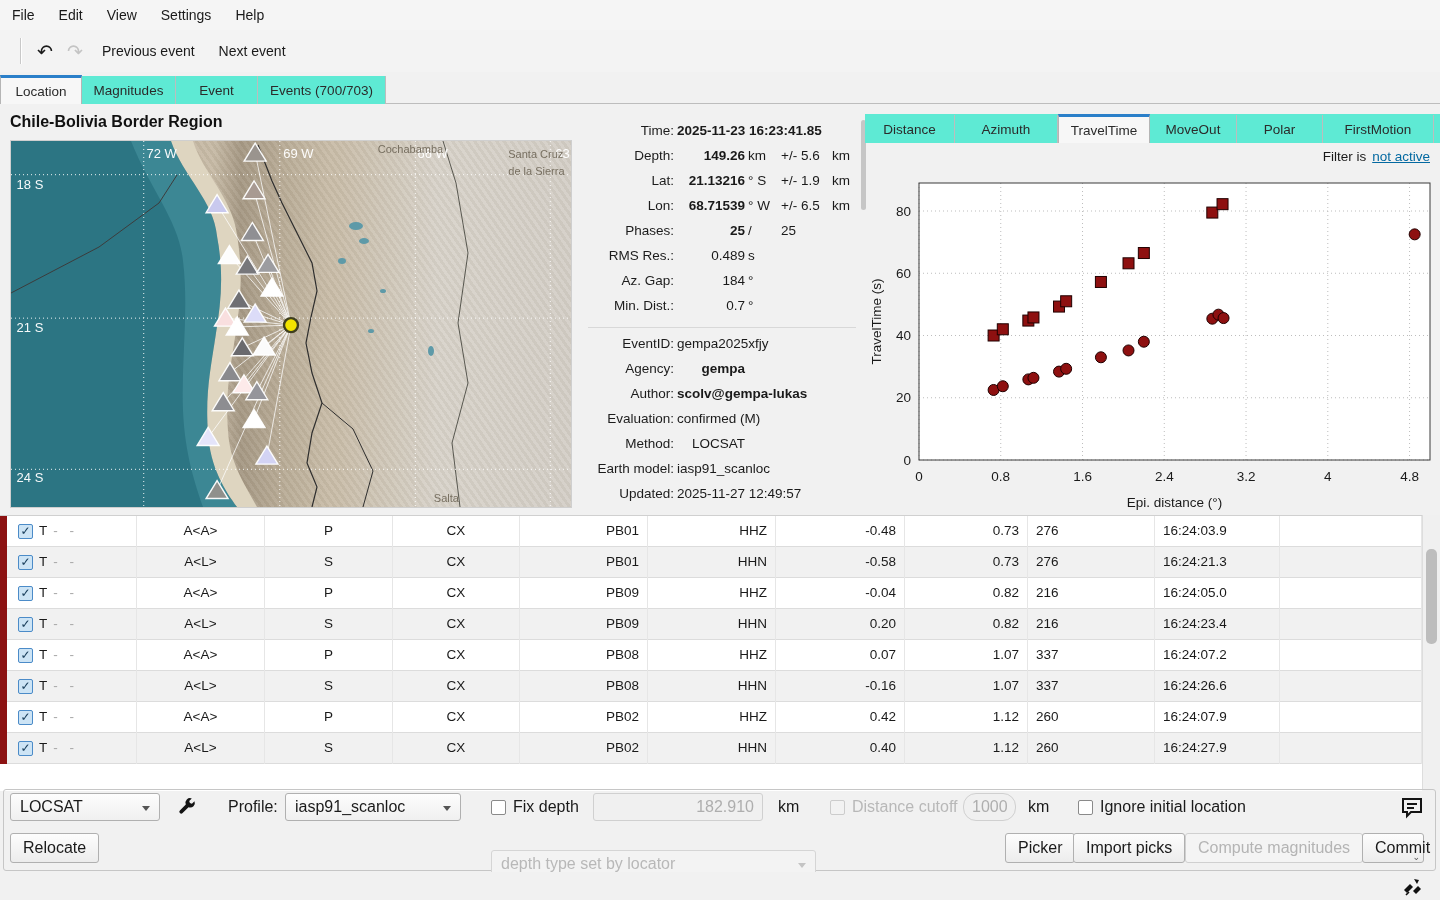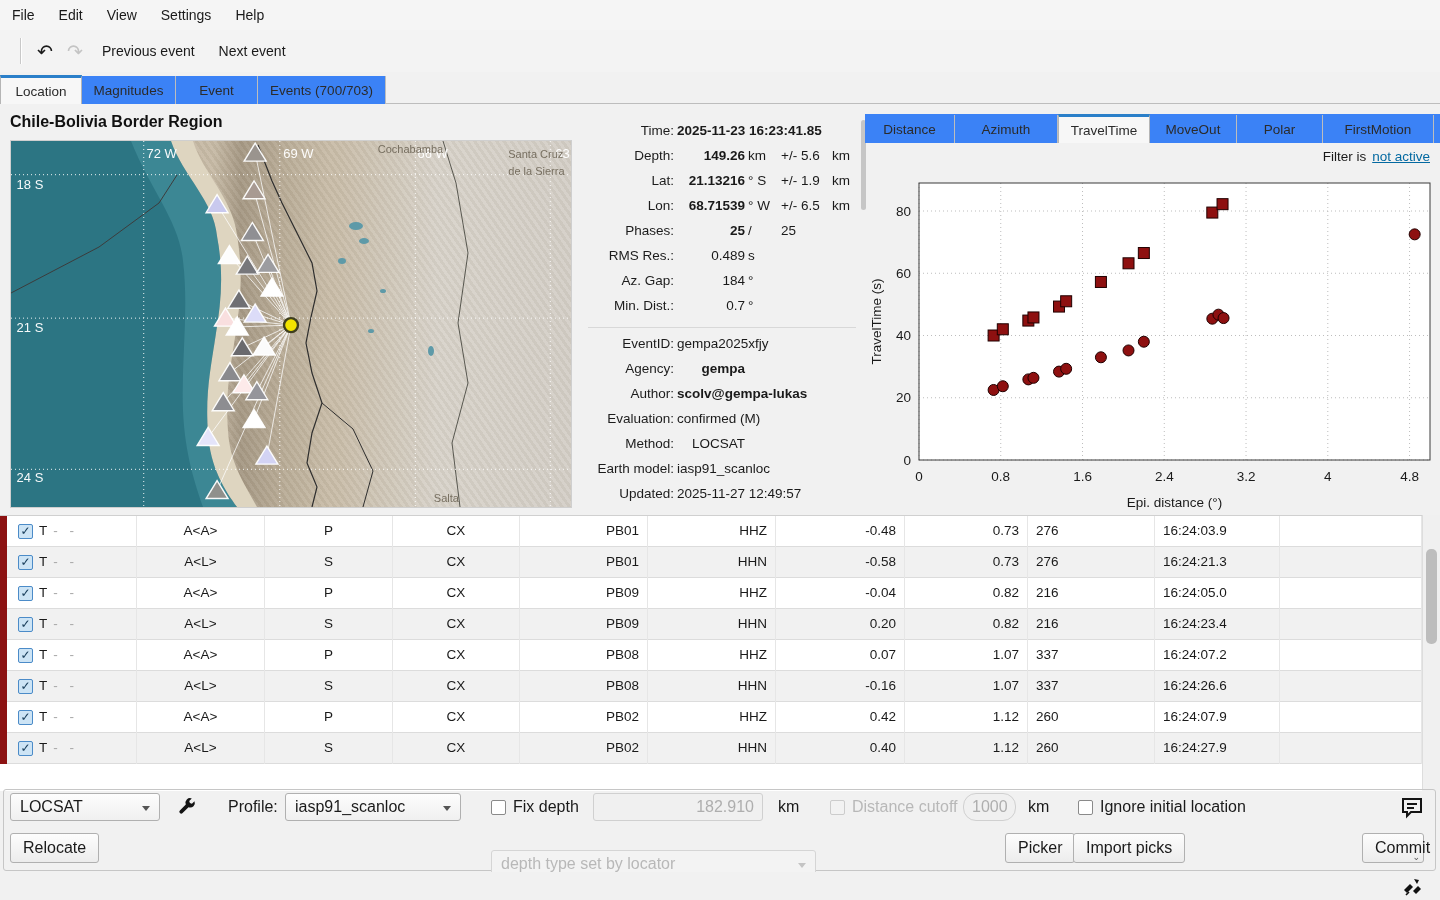--- a/index.html
+++ b/index.html
@@ -11,21 +11,21 @@
            display:flex;align-items:center;font-size:14px;}
   .menu-item{padding:4px 12px;cursor:default;}
   .toolbar{position:absolute;left:0;top:30px;width:1440px;height:42px;background:#f3f3f3;
            display:flex;align-items:center;font-size:14px;}
   .tb-sep{width:1px;height:26px;background:#c9c9c9;margin:0 8px 0 20px;border-right:1px solid #fff;}
   .tb-icon{width:26px;height:26px;display:flex;align-items:center;justify-content:center;
            font-size:19px;margin:0 2px;}
   .tb-icon.disabled{color:#c4c4c4;}
   .tb-btn{padding:4px 12px;}
   
-  .tabstrip{position:absolute;display:flex;align-items:flex-end;background:#3b82f6;font-size:13.5px;}
+  .tabstrip{position:absolute;display:flex;align-items:flex-end;background:#5eead4;font-size:13.5px;}
   .tabstrip.left{left:0;top:76px;width:386px;height:28px;}
   .tabstrip.right{left:865px;top:114px;width:575px;height:29px;}
   .tabline{position:absolute;height:1px;background:#bdbdbd;}
   .tab{height:28px;box-sizing:border-box;display:flex;align-items:center;justify-content:center;
        border-right:1px solid #bdbdbd;color:#2b2b2b;}
   .tab.active{background:#f7f7f7;border-top:3px solid #2a7fc9;border-left:1px solid #b5b5b5;
               border-right:1px solid #b5b5b5;height:29px;position:relative;z-index:2;}
   
   .region-title{position:absolute;left:10px;top:113px;font-size:16px;font-weight:bold;color:#111;}
   .map{position:absolute;left:10px;top:140px;width:562px;height:368px;overflow:hidden;
@@ -541,20 +541,21 @@
     <line x1="8" y1="14" x2="15" y2="14" stroke="#141414" stroke-width="2"></line>
   </svg>
 
   <div class="btn" style="left:10px;top:833px;">Relocate</div>
   <div class="select disabled" style="left:491px;top:834px;width:325px;margin-top:16px;">
     <span>depth type set by locator</span>
     <span class="chev"></span>
   </div>
   <div class="btn" style="left:1005px;top:833px;">Picker</div>
   <div class="btn" style="left:1073px;top:833px;">Import picks</div>
+  <div class="btn disabled" style="left:1185px;top:833px;">Compute magnitudes</div>
   <div class="btn" style="left:1362px;top:833px;width:62px;">
     <span>Commit</span>
     <span class="commit-chev">⌄</span>
   </div>
 
   <div class="statusbar">
     <svg style="position:absolute;right:18px;top:5px;" width="20" height="20" viewBox="0 0 20 20">
       <path d="M2 13 L8 7 L11 10 L5 16 Z" fill="#111"></path>
       <path d="M9 6 L14 1 L17 4 L12 9 Z" fill="#111" transform="translate(2,8)"></path>
       <path d="M12 2 l5 1 -2 4 z" fill="#111"></path>

